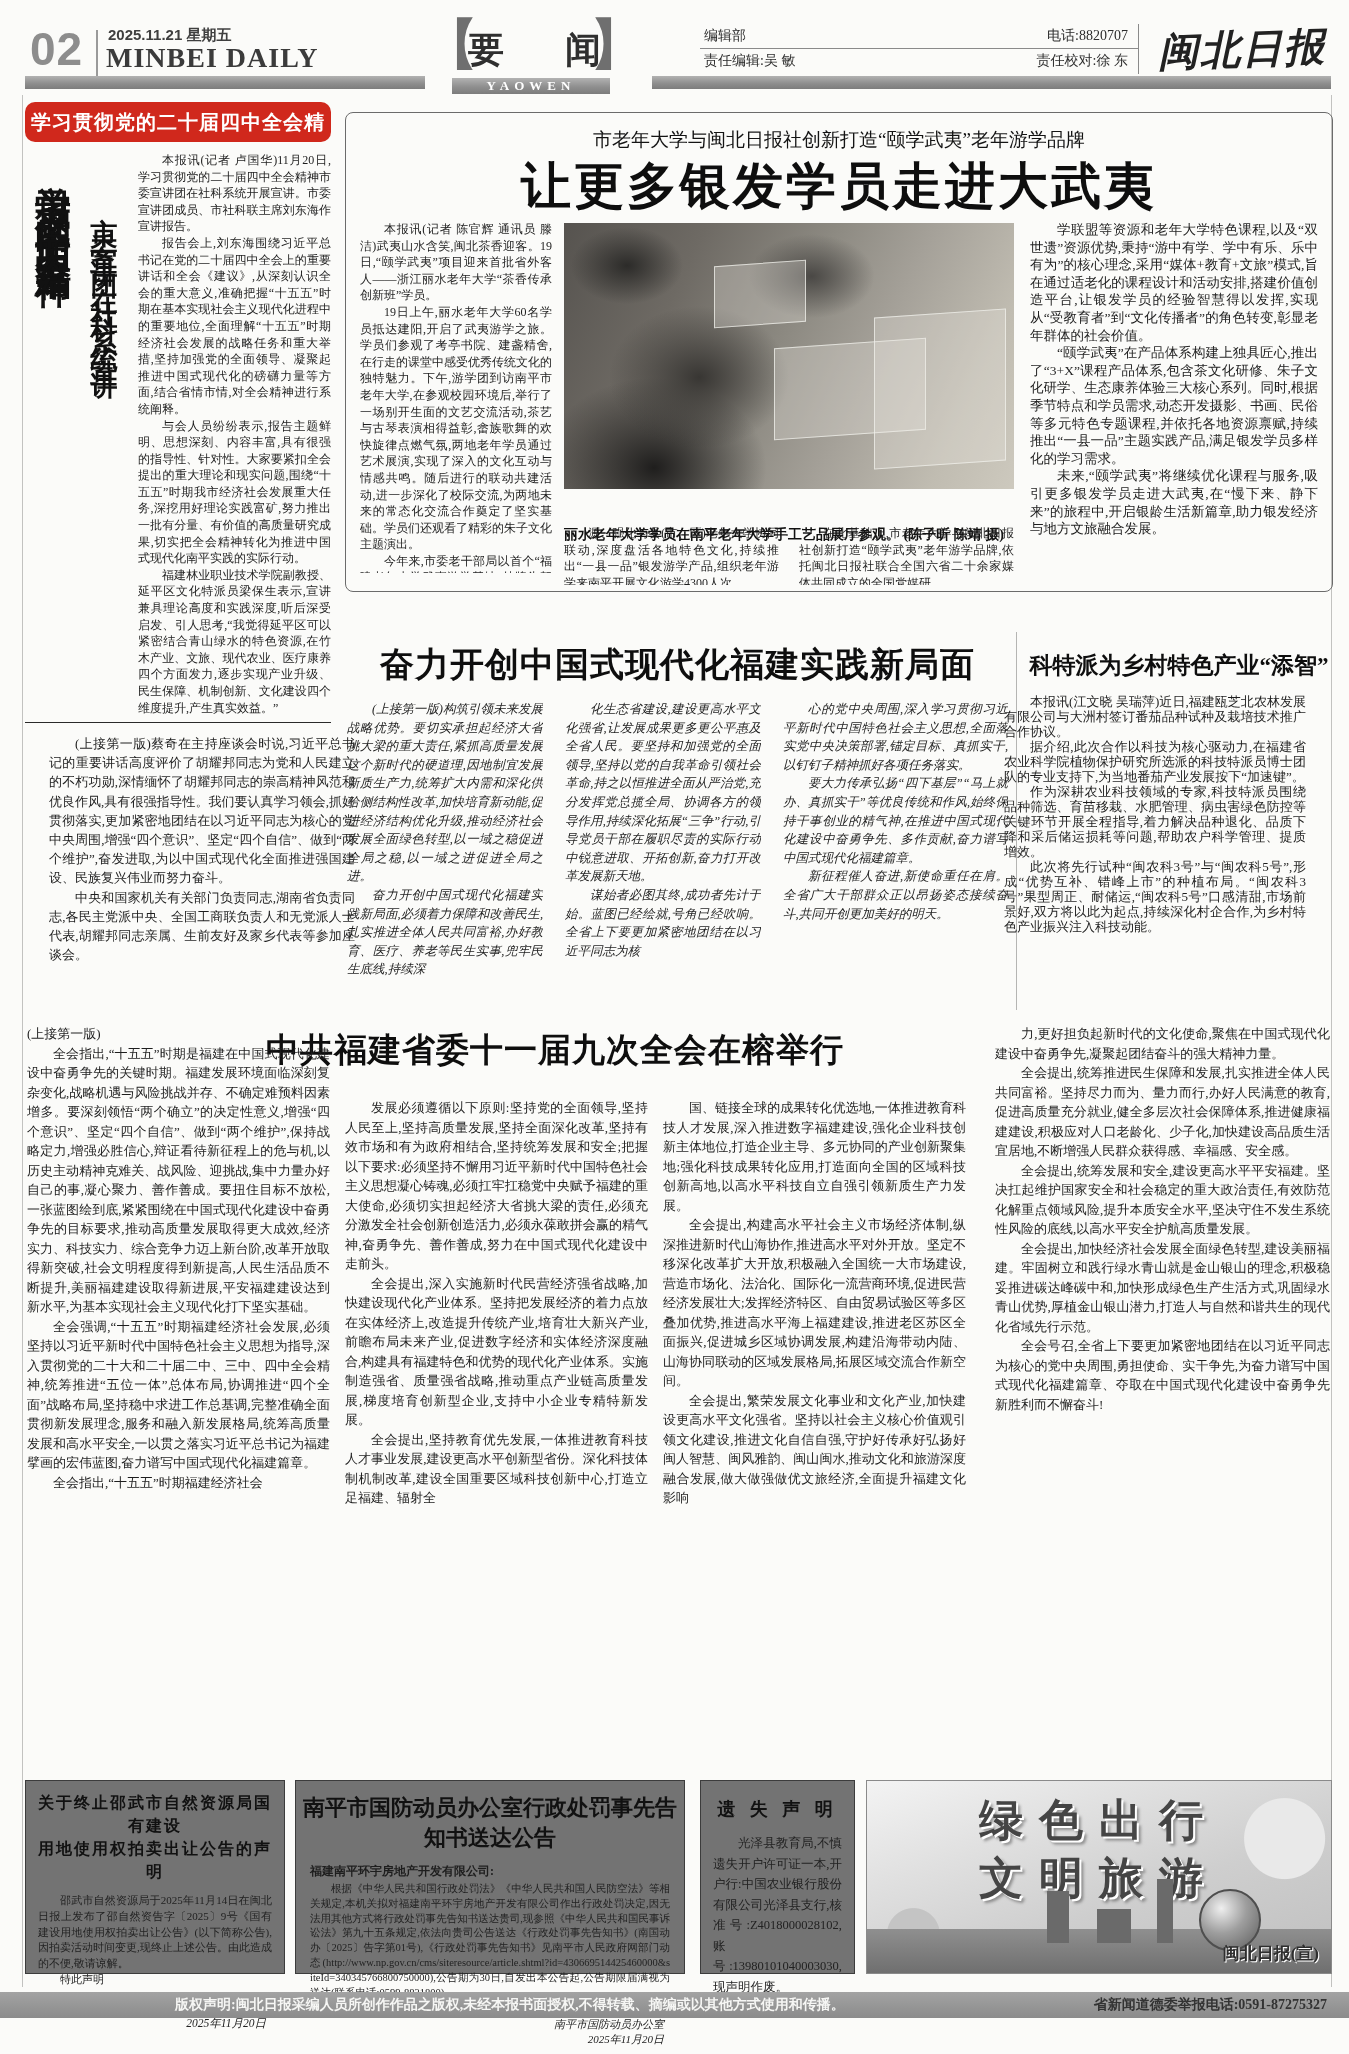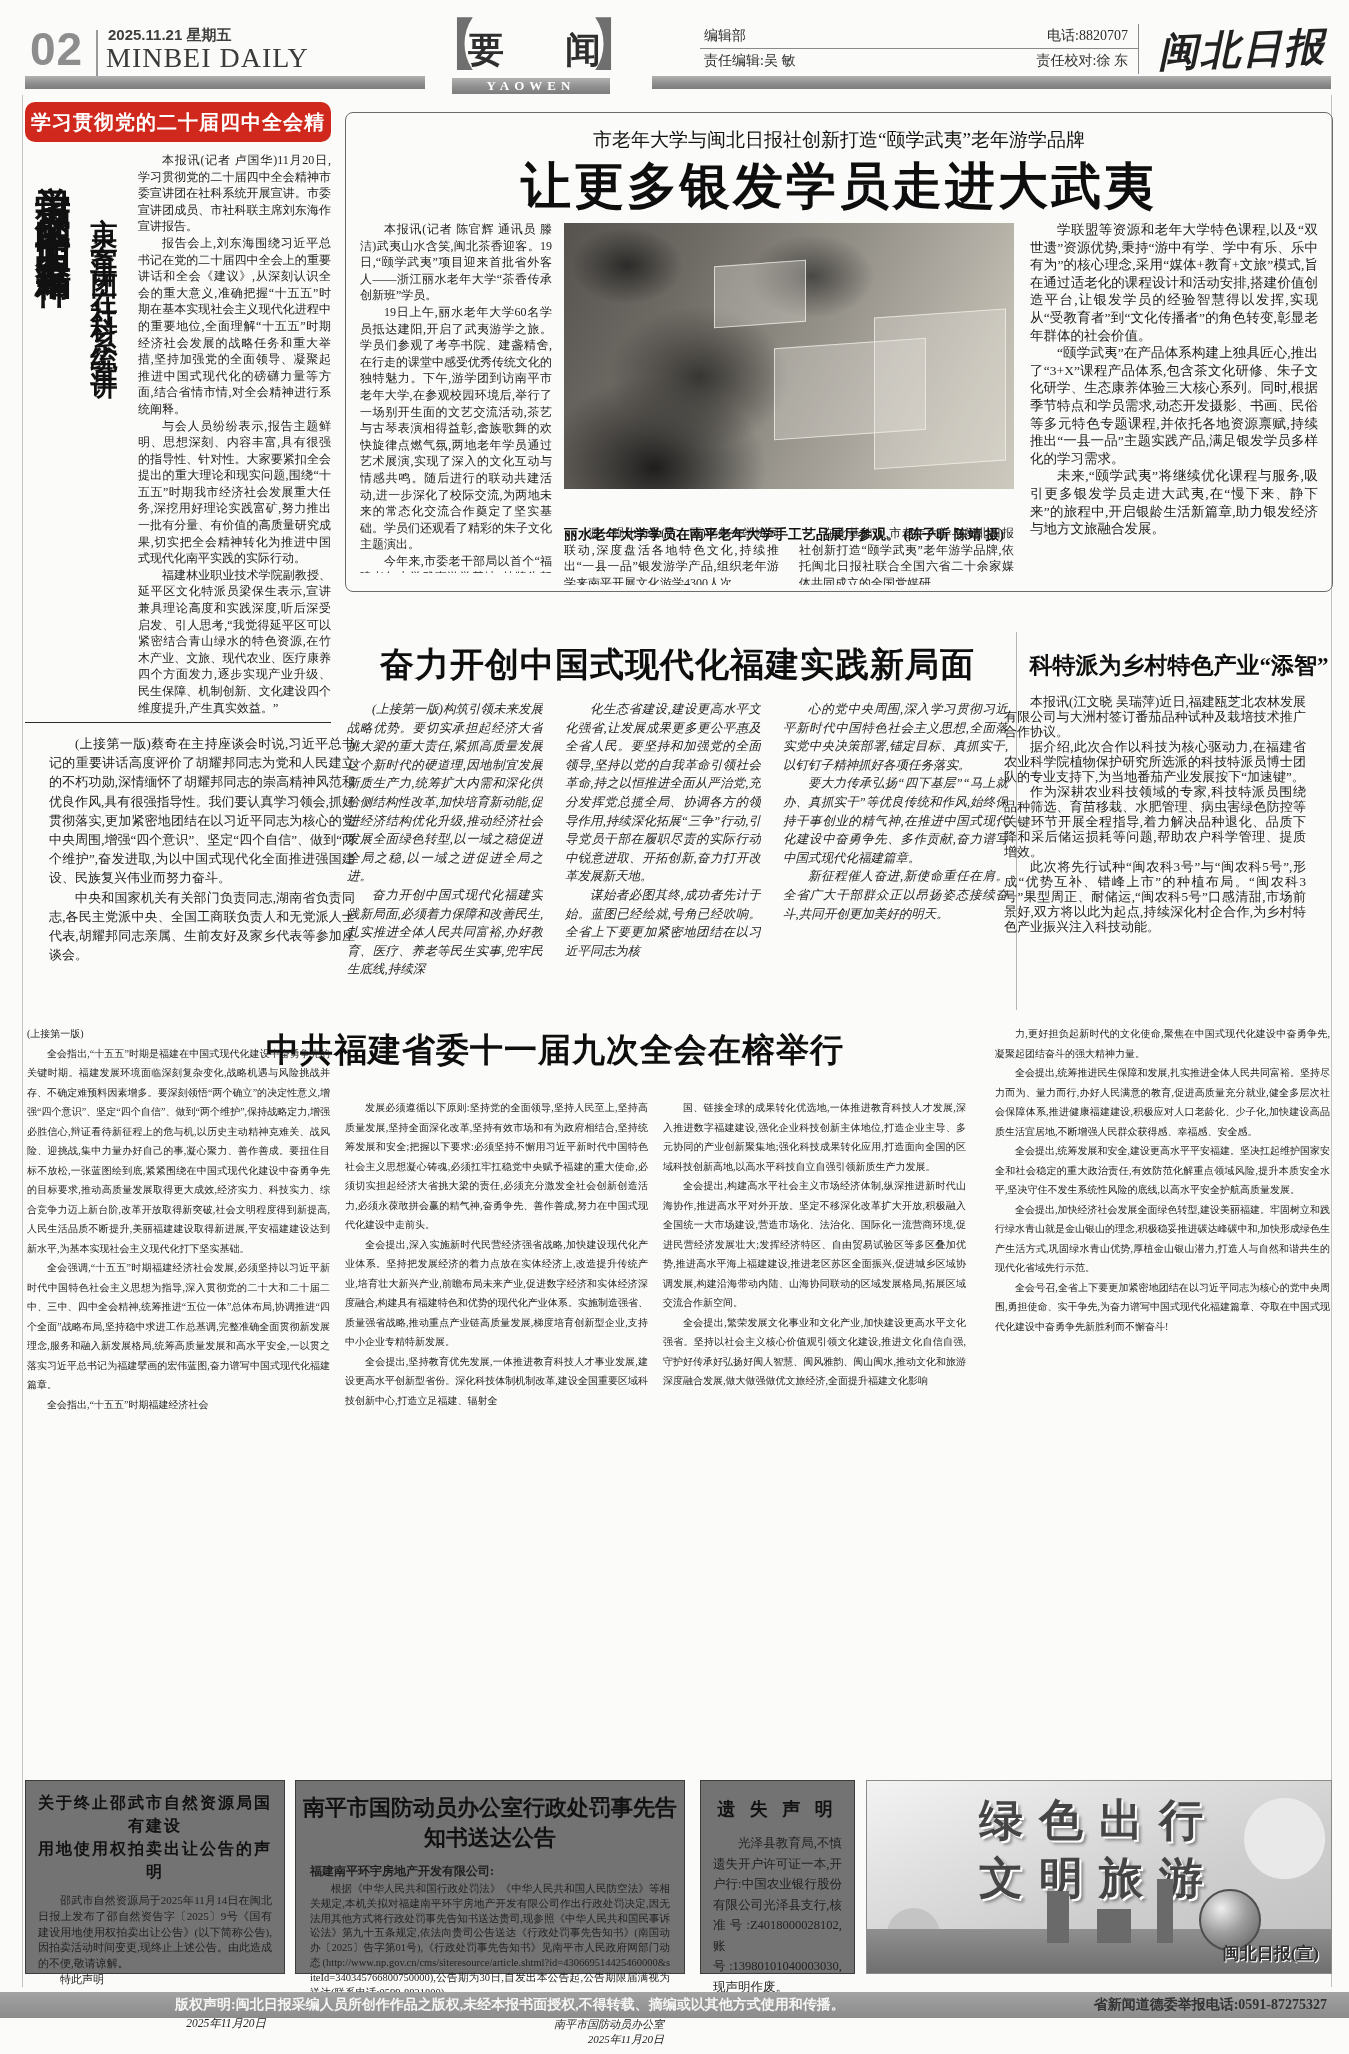--- a/index.html
+++ b/index.html
@@ -7,21 +7,21 @@
         font-family:"Liberation Serif","DejaVu Serif",serif;color:#1e1e1e;}
   .abs{position:absolute;}
   .tcol{overflow:hidden;text-align:justify;}
   .tcol p{margin:0;text-indent:2em;}
   .tcol p.noindent{text-indent:0;}
   .sans{font-family:"Liberation Sans","DejaVu Sans",sans-serif;}
   
   .hdr-num{font-size:46px;font-weight:900;color:#8d8d8d;letter-spacing:1px;}
   .hdr-vline{width:2px;background:#9a9a9a;}
   .hdr-date{font-size:15px;color:#3f3f3f;font-weight:bold;}
-  .hdr-daily{font-size:28px;font-weight:400;color:#3b3b3b;letter-spacing:1px;}
+  .hdr-daily{font-size:28px;font-weight:700;color:#3b3b3b;letter-spacing:1px;}
   .graybar{background:linear-gradient(180deg,#b2b2b2 0%,#8f8f8f 55%,#7c7c7c 100%);}
   .bracket{font-size:54px;font-weight:bold;color:#6f6f6f;line-height:58px;}
   .section-title{font-size:36px;font-weight:900;color:#2f2f2f;letter-spacing:26px;white-space:nowrap;}
   .yaowen-bar{color:#ffffff;font-weight:bold;font-size:13px;letter-spacing:5px;text-align:center;line-height:16px;}
   .info-box{font-size:14px;color:#2c2c2c;border-right:1px solid #8a8a8a;}
   .info-row{display:flex;justify-content:space-between;height:24px;line-height:24px;padding:0 10px 0 4px;}
   .info-row.first{border-bottom:1px solid #8a8a8a;}
   .masthead{font-size:40px;font-weight:900;font-style:italic;color:#222;transform:rotate(-2deg);letter-spacing:2px;}
   .edge-rule{width:1px;background:#c2c2c0;}
   
@@ -44,21 +44,21 @@
      radial-gradient(ellipse 90px 60px at 55% 20%,#4a4845 0%,rgba(0,0,0,0) 70%),
      linear-gradient(115deg,#56534f 0%,#6e6a64 25%,#8d8a82 48%,#a5a199 65%,#c0bcb1 85%,#cdc9be 100%);}
   .case{position:absolute;background:rgba(235,233,224,.30);border:1px solid rgba(240,240,235,.75);transform:skewY(-4deg);}
   .caption{font-size:14px;font-weight:bold;color:#111;line-height:20px;margin-top:28px;}
   
   .headline-lg{font-size:34px;font-weight:900;text-align:center;color:#0e0e0e;letter-spacing:1px;}
   .headline-md{font-size:23px;font-weight:900;text-align:center;color:#0e0e0e;}
   .kai{font-style:italic;font-size:12.5px;line-height:18.6px;}
   .vrule{width:1px;background:#b5b5b3;}
   
-  .pl-col{font-size:10px;line-height:19.5px;}
+  .pl-col{font-size:13px;line-height:19.5px;}
   
   .notice{border:1px solid #3c3c3c;background:#737373;}
   .notice .title{font-weight:900;text-align:center;color:#111;}
   .notice .body{text-align:justify;color:#222;}
   .notice .body p{margin:0;text-indent:2em;}
   .notice .sig{text-align:right;font-style:italic;color:#222;}
   .n1 .title{font-size:16px;line-height:23px;letter-spacing:2px;padding:10px 6px 8px;}
   .n1 .body{font-size:11px;line-height:15.8px;padding:2px 12px;}
   .n1 .sig{font-size:11.5px;line-height:17px;padding:8px 18px 0;}
   .n2 .title{font-size:22px;padding:12px 6px 8px;}

